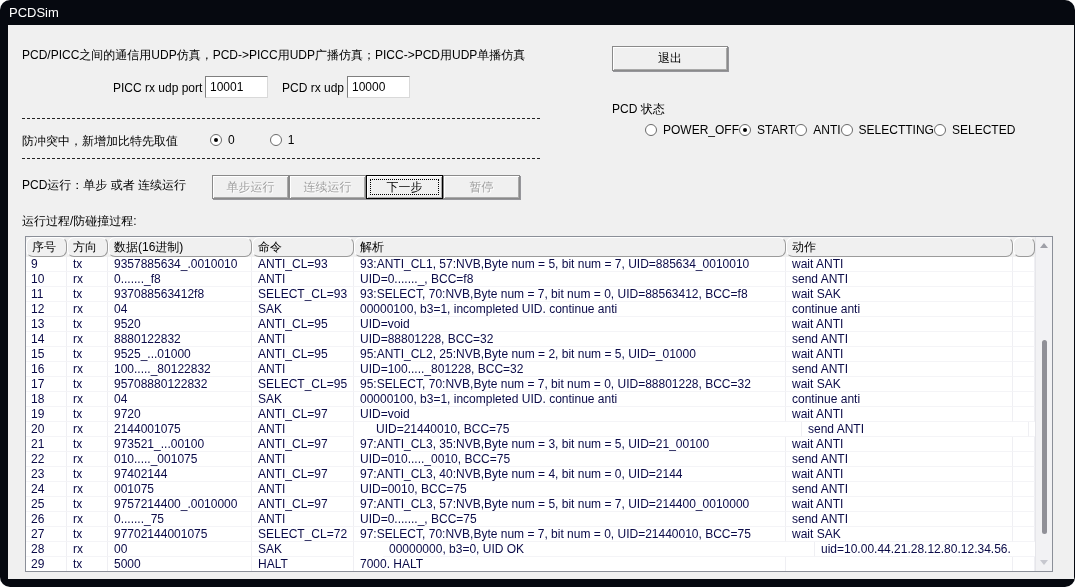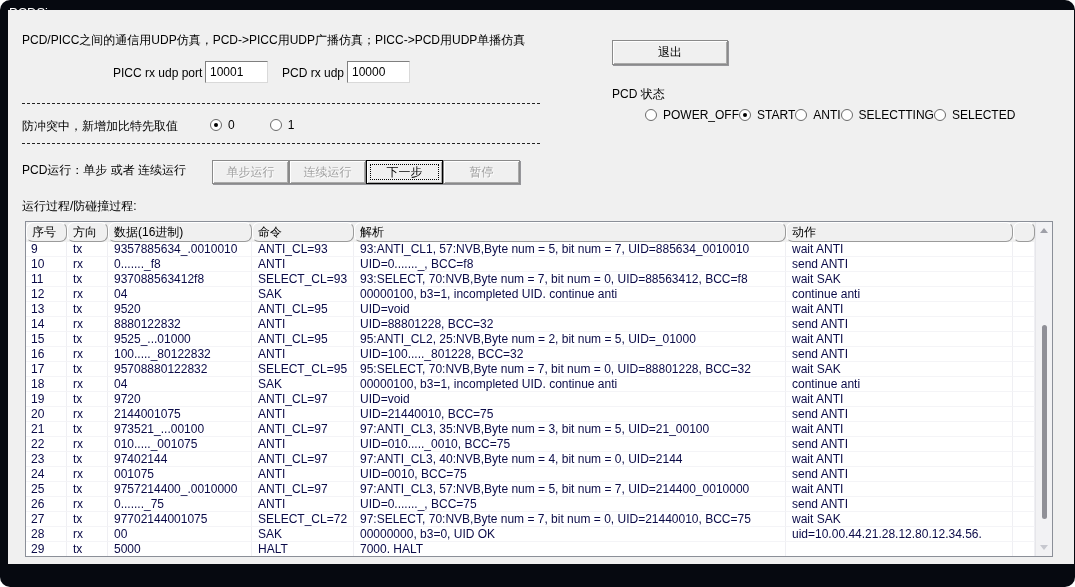--- a/index.html
+++ b/index.html
@@ -11,21 +11,21 @@
   }
   .window {
     position:relative; width:1075px; height:587px;
     background:#060910; border-radius:10px; overflow:hidden;
   }
   .titlebar {
     position:absolute; left:0; top:0; width:100%; height:25px;
     color:#ffffff; font-size:13px; line-height:25px; padding-left:9px;
   }
   .client {
-    position:absolute; left:8px; top:10px; width:1066px; height:554px;
+    position:absolute; left:8px; top:25px; width:1066px; height:554px;
     background:#f0f0f0;
   }
   .label { position:absolute; font-size:12px; color:#000; white-space:nowrap; }
   .note  { font-size:12px; }
   .input {
     position:absolute; width:63px; height:22px; background:#fff;
     border:1px solid #7f7f7f; border-right-color:#d9d9d9; border-bottom-color:#d9d9d9;
     font-family:inherit; font-size:12px; color:#000; padding:0 4px; outline:none;
   }
   .sep { position:absolute; height:0; border-top:1px dashed #222; }
@@ -43,21 +43,21 @@
   .radio.sel::after {
     content:""; position:absolute; left:3px; top:3px; width:4px; height:4px;
     border-radius:50%; background:#000;
   }
 
   .btn {
     position:relative; appearance:none; font-family:inherit; font-size:12px; color:#000;
     background:#f0f0f0; border:1px solid #8a8a8a; cursor:default;
     box-shadow: inset 1px 1px 0 #ffffff, inset -1px -1px 0 #aaaaaa, 1px 1px 0 rgba(40,40,50,.45);
   }
-  .exit-btn { position:absolute; width:116px; height:25px;margin-top:9px; }
+  .exit-btn { position:absolute; width:116px; height:25px; }
   .run-btn  { width:77px; height:24px; }
   .btn.disabled { color:#9f9f9f; text-shadow:1px 1px 0 #fdfdfd; }
   .btn.focused  { border:1px solid #000; }
   .btn.focused::after { content:""; position:absolute; inset:3px; border:1px dotted #000; }
 
   .table {
     position:absolute; left:17px; top:211px; width:1028px; height:336px;
     background:#fff; border:1px solid #8b8f98; overflow:hidden;
   }
   .thead { display:flex; height:20px; background:#f0f0f0; }
@@ -262,21 +262,21 @@
             <div class="td" style="width: 102px;">ANTI_CL=97</div>
             <div class="td" style="width: 432px;">UID=void</div>
             <div class="td" style="width: 227px;">wait ANTI</div>
             <div class="td" style="width: 22px;"></div>
           </div>
           <div class="tr">
             <div class="td" style="width: 41px;">20</div>
             <div class="td" style="width: 41px;">rx</div>
             <div class="td" style="width: 144px;">2144001075</div>
             <div class="td" style="width: 102px;">ANTI</div>
-            <div class="td" style="width: 432px;">UID=21440010, BCC=75</div>
+            <div class="td" style="width: 432px; margin-left: 16px;">UID=21440010, BCC=75</div>
             <div class="td" style="width: 227px;">send ANTI</div>
             <div class="td" style="width: 22px;"></div>
           </div>
           <div class="tr">
             <div class="td" style="width: 41px;">21</div>
             <div class="td" style="width: 41px;">tx</div>
             <div class="td" style="width: 144px;">973521_...00100</div>
             <div class="td" style="width: 102px;">ANTI_CL=97</div>
             <div class="td" style="width: 432px;">97:ANTI_CL3, 35:NVB,Byte num = 3, bit num = 5, UID=21_00100</div>
             <div class="td" style="width: 227px;">wait ANTI</div>
@@ -334,21 +334,21 @@
             <div class="td" style="width: 102px;">SELECT_CL=72</div>
             <div class="td" style="width: 432px;">97:SELECT, 70:NVB,Byte num = 7, bit num = 0, UID=21440010, BCC=75</div>
             <div class="td" style="width: 227px;">wait SAK</div>
             <div class="td" style="width: 22px;"></div>
           </div>
           <div class="tr">
             <div class="td" style="width: 41px;">28</div>
             <div class="td" style="width: 41px;">rx</div>
             <div class="td" style="width: 144px;">00</div>
             <div class="td" style="width: 102px;">SAK</div>
-            <div class="td" style="width: 432px;">00000000, b3=0, UID OK</div>
+            <div class="td" style="width: 432px; margin-left: 29px;">00000000, b3=0, UID OK</div>
             <div class="td" style="width: 227px;">uid=10.00.44.21.28.12.80.12.34.56.</div>
             <div class="td" style="width: 22px;"></div>
           </div>
           <div class="tr">
             <div class="td" style="width: 41px;">29</div>
             <div class="td" style="width: 41px;">tx</div>
             <div class="td" style="width: 144px;">5000</div>
             <div class="td" style="width: 102px;">HALT</div>
             <div class="td" style="width: 432px;">7000. HALT</div>
             <div class="td" style="width: 227px;"></div>

